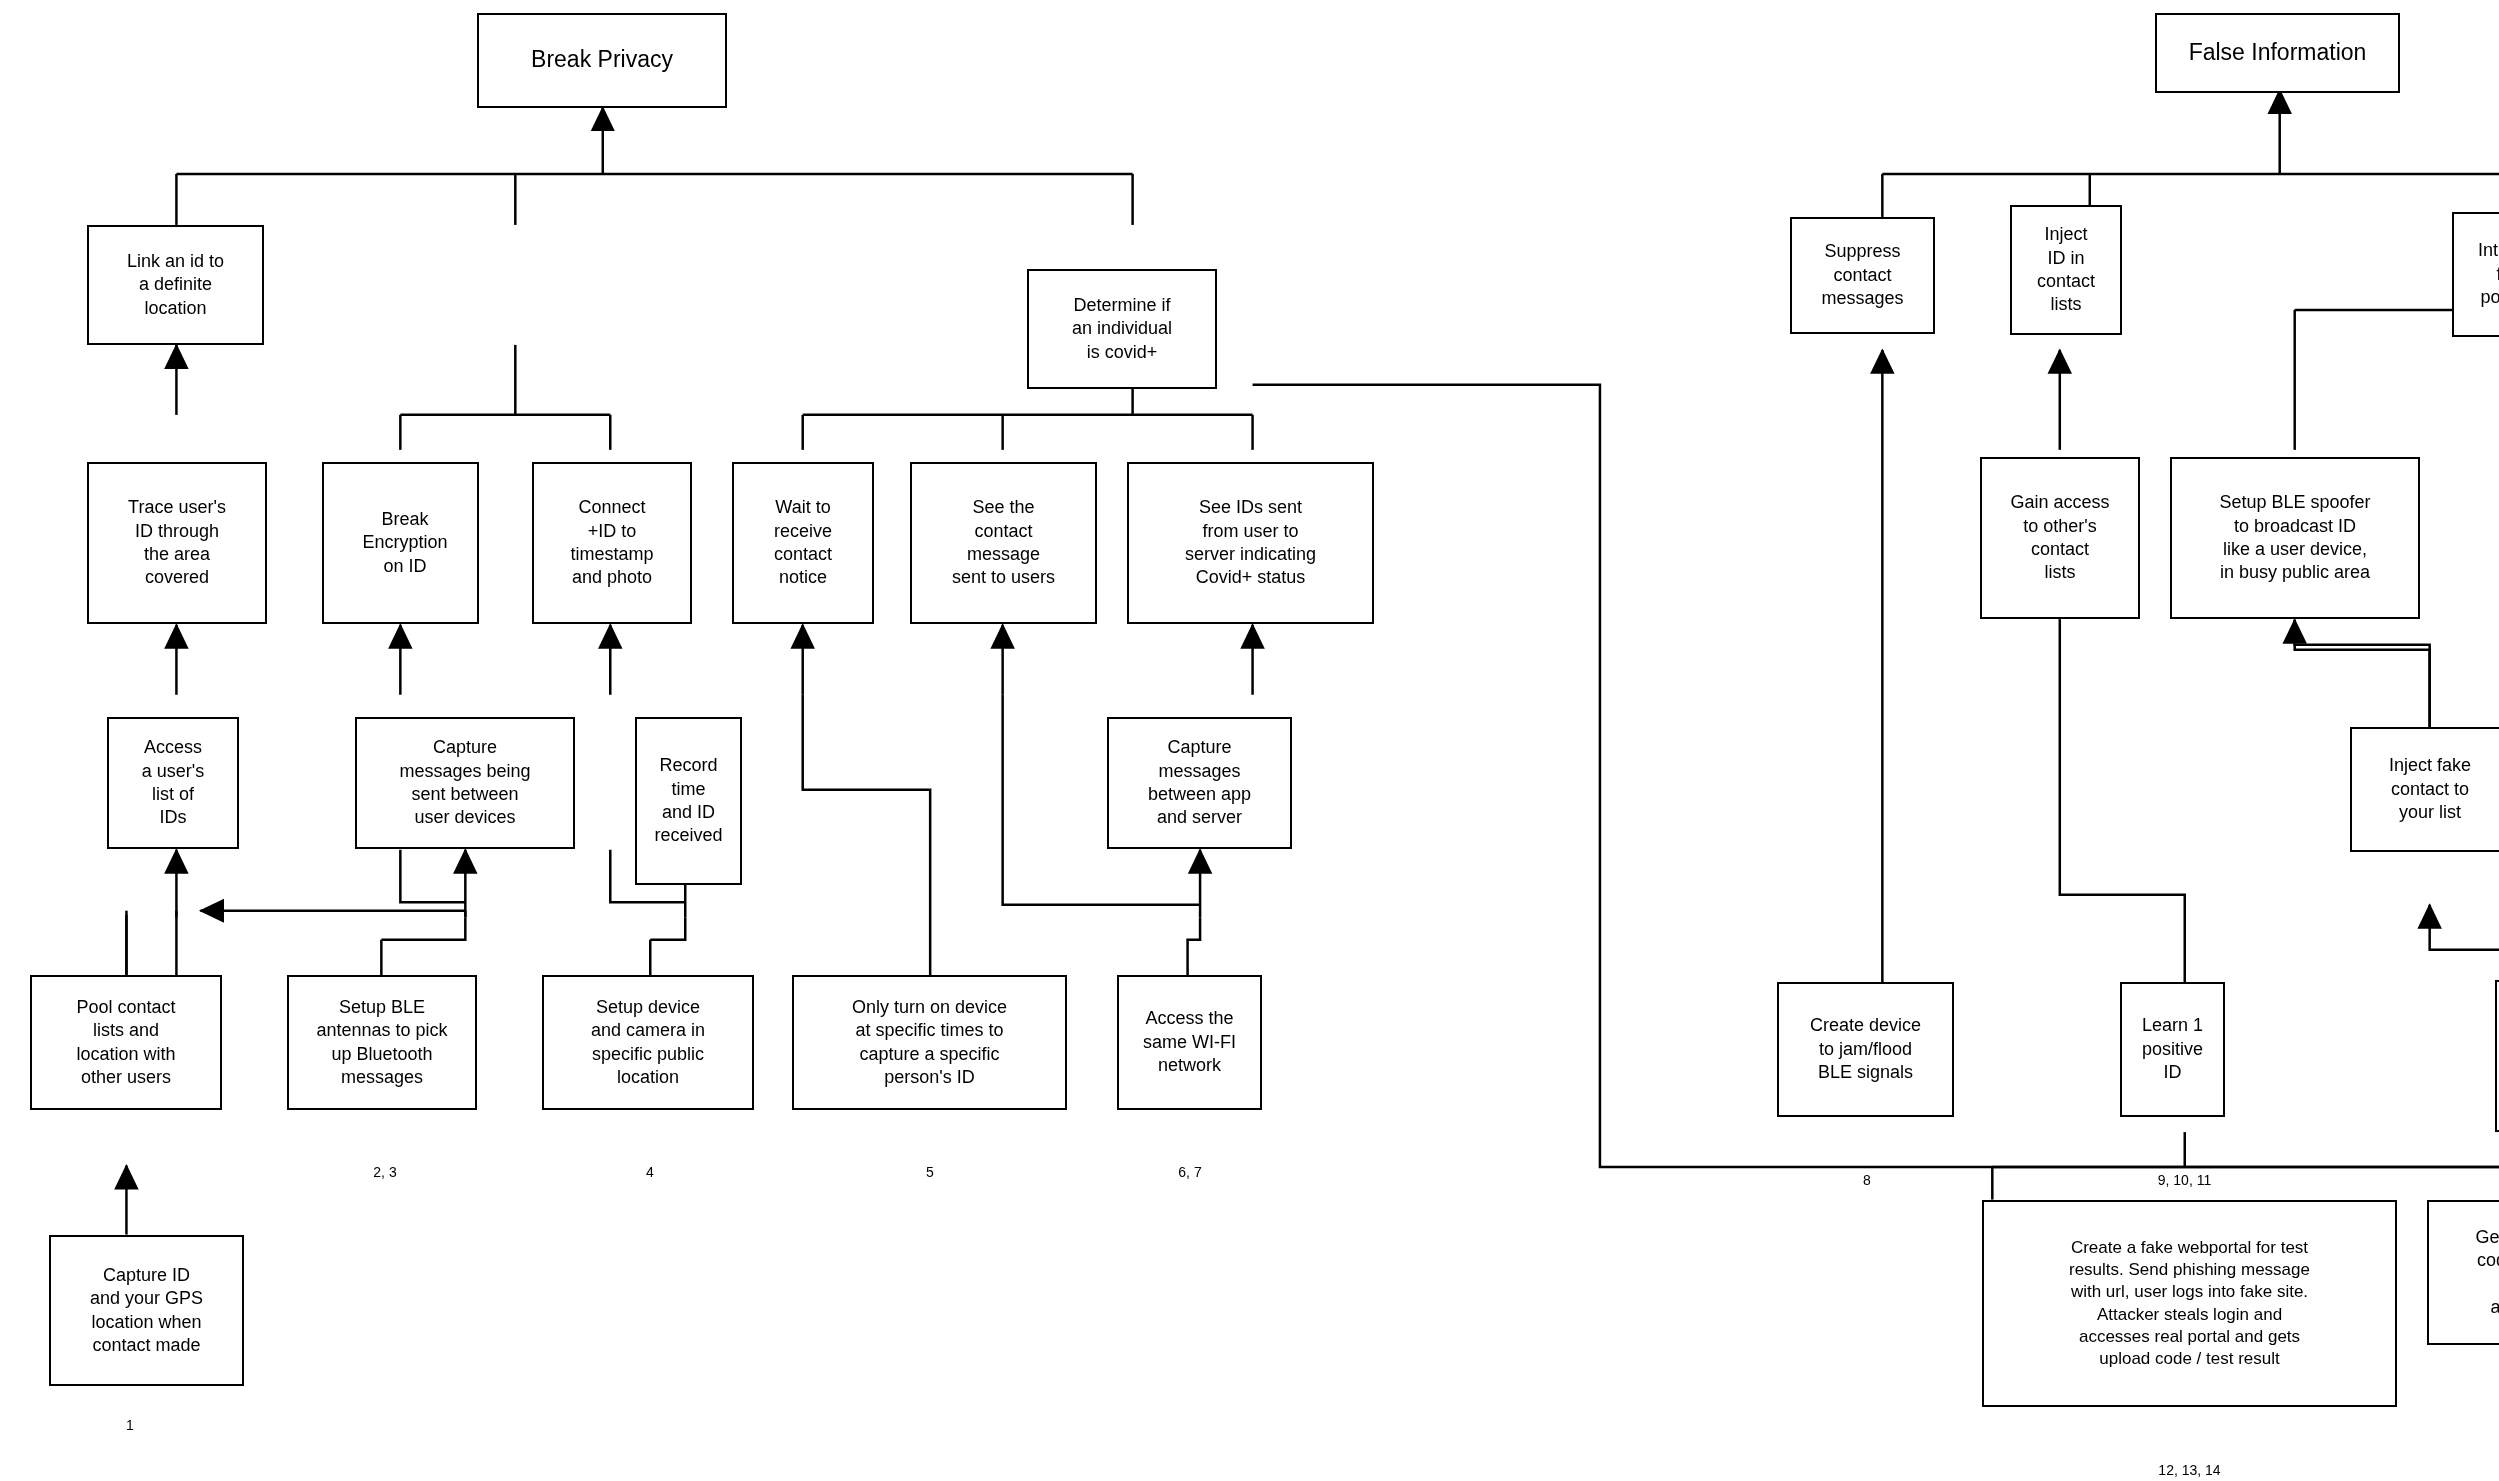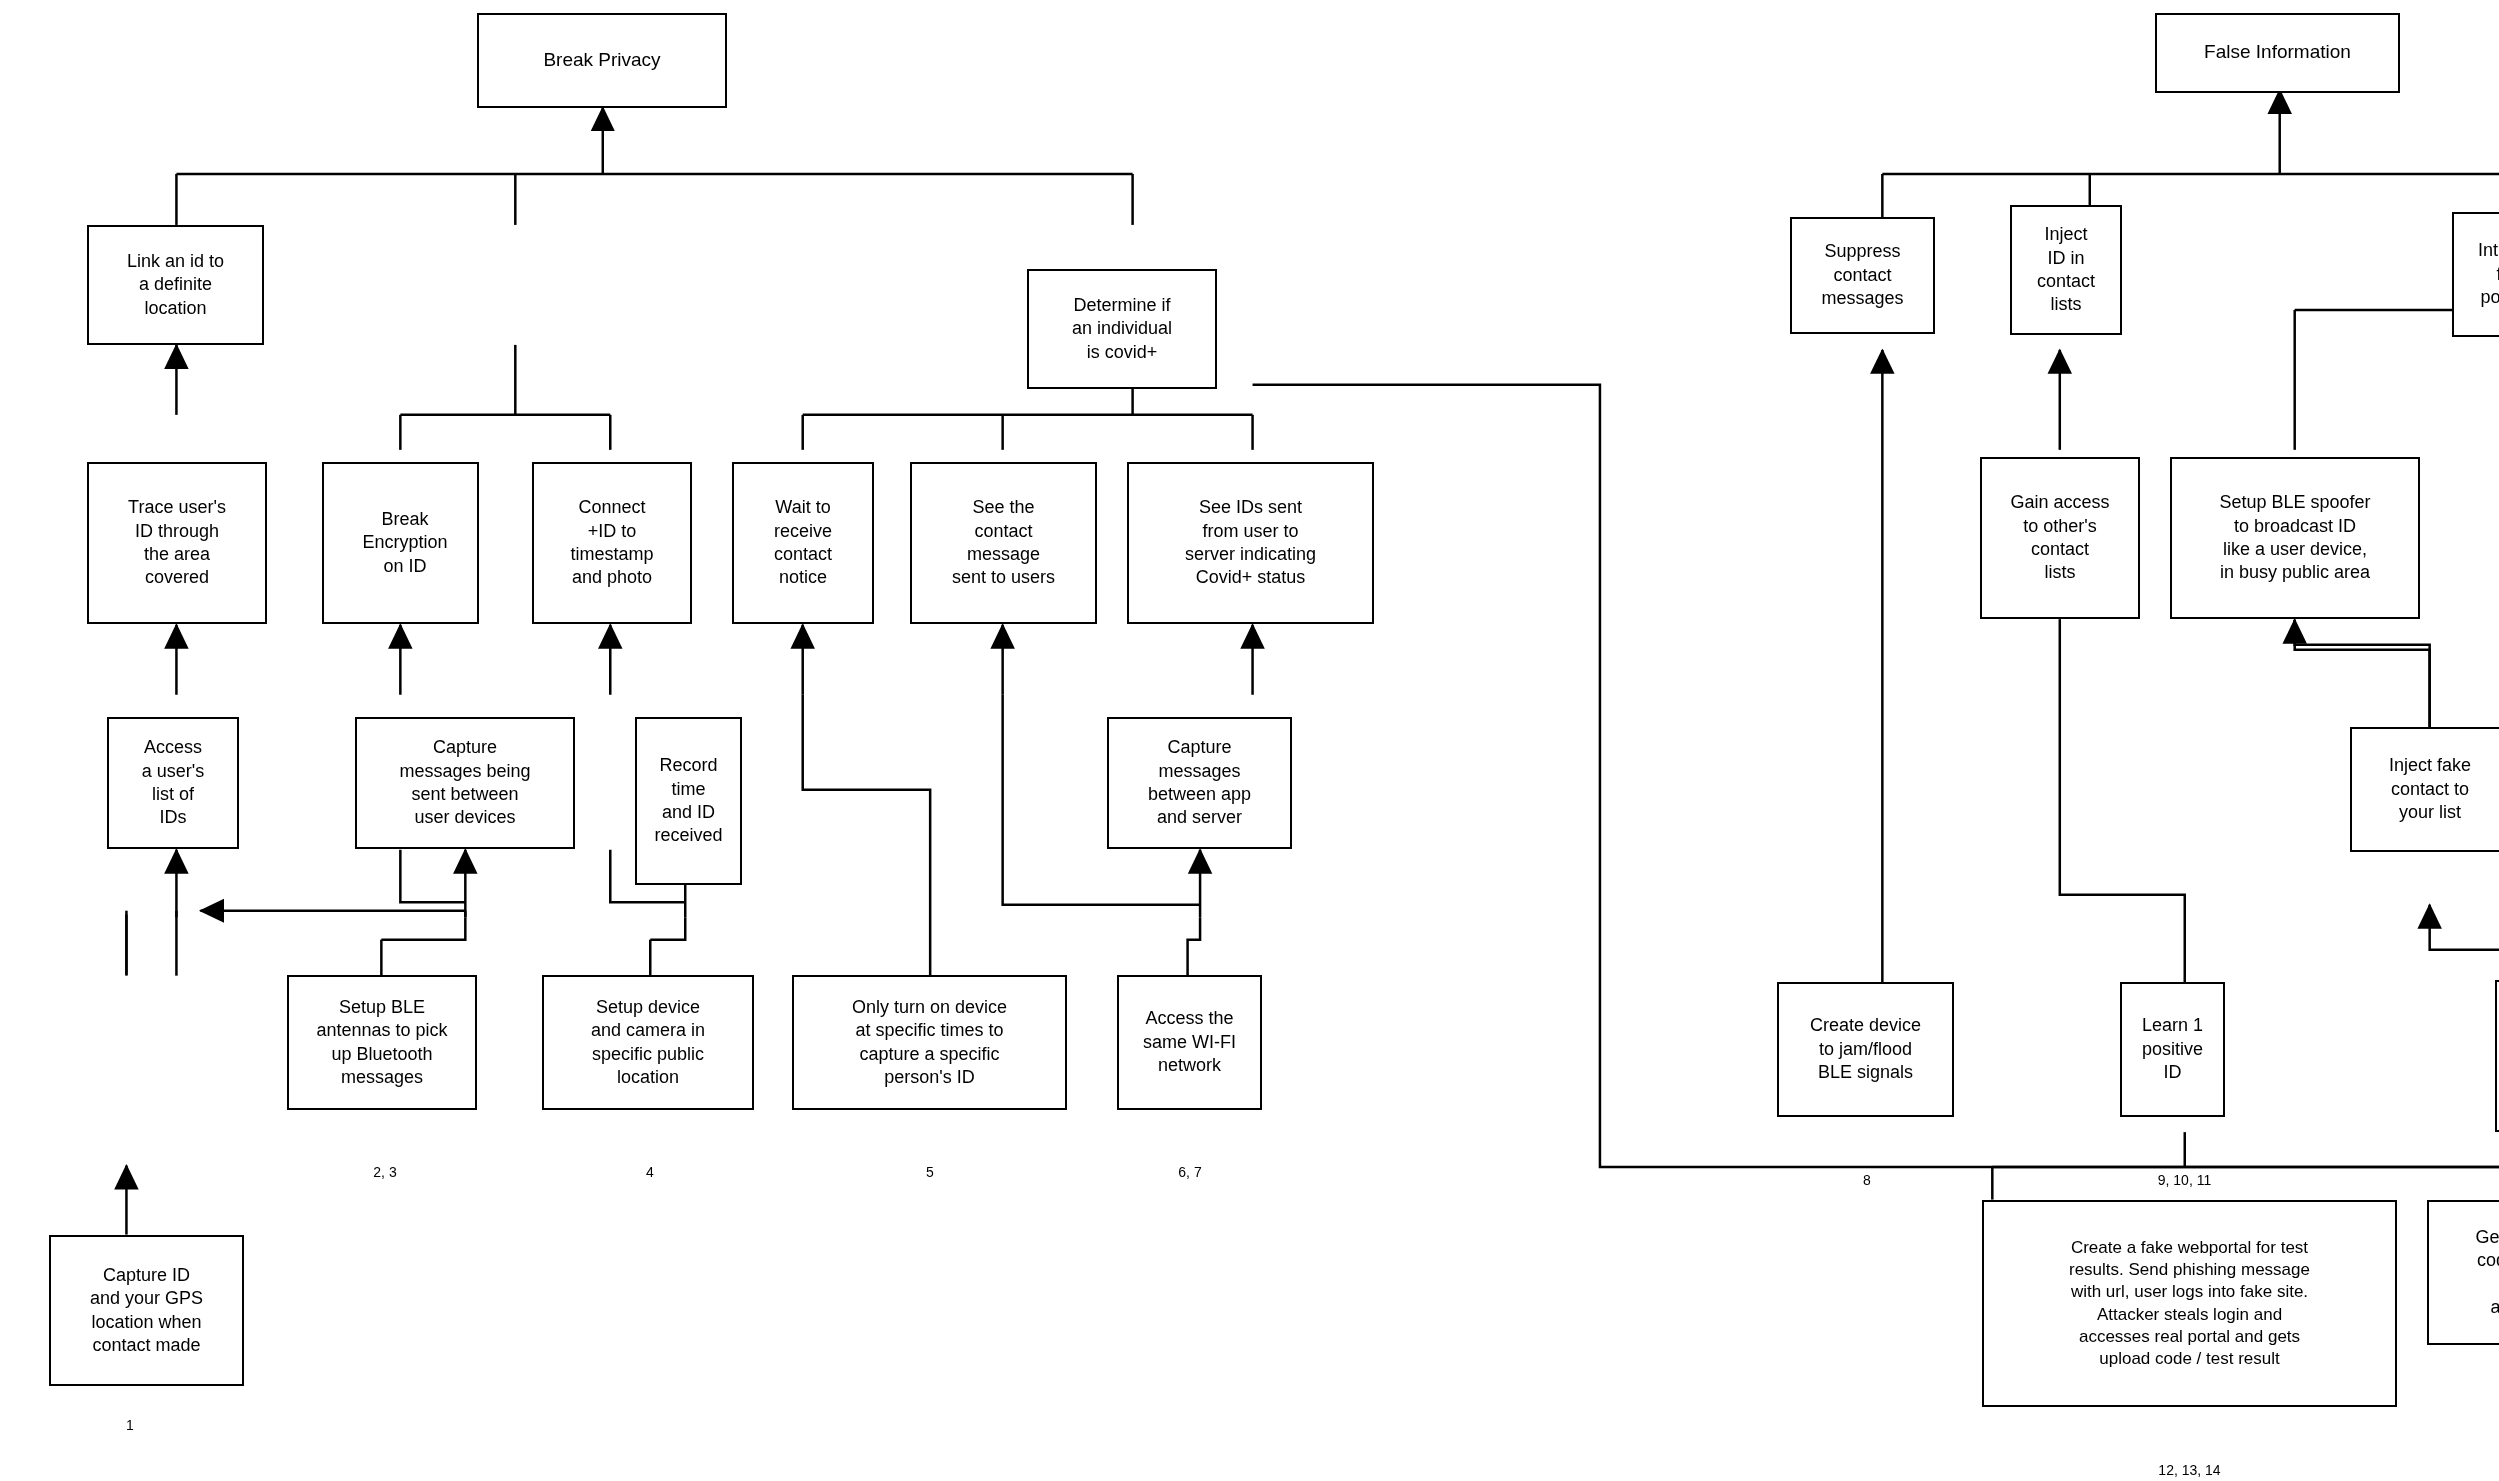--- a/index.html
+++ b/index.html
@@ -5,21 +5,21 @@
   html,body{margin:0;padding:0;background:#ffffff;}
   #stage{position:relative;width:2851px;height:1481px;background:#ffffff;
          font-family:"Liberation Sans", sans-serif;overflow:hidden;}
   svg#wires{position:absolute;left:0;top:0;width:2851px;height:1481px;pointer-events:none;}
   .node{position:absolute;box-sizing:border-box;border:2px solid #000000;background:#ffffff;
         display:flex;align-items:center;justify-content:center;text-align:center;
         color:#000000;line-height:1.30;padding:1px 3px;overflow:visible;z-index:3;}
   .node .txt{white-space:pre-line;display:block;width:100%;}
   .f34{font-size:17px;}
   .f36{font-size:18px;}
-  .f37{font-size:19px;}
+  .f37{font-size:23px;}
   .lbl{position:absolute;font-size:14px;color:#000000;text-align:center;z-index:3;margin-top:37px;}
 </style>
 </head>
 <body>
 
 <div id="stage">
 
   <svg id="wires" viewBox="0 0 5702 2963">
     <defs>
       <marker id="ah" markerWidth="11" markerHeight="11" refX="9.6" refY="5.5" orient="auto" markerUnits="strokeWidth">
@@ -233,20 +233,26 @@
 received</span>
   </div>
 
   <div class="node f36" style="left:1107px;top:717px;width:185px;height:132px;">
     <span class="txt">Capture
 messages
 between app
 and server</span>
   </div>
 
+  <div class="node f36" style="left:30px;top:975px;width:192px;height:135px;">
+    <span class="txt">Pool contact
+lists and
+location with
+other users</span>
+  </div>
 
   <div class="node f36" style="left:287px;top:975px;width:190px;height:135px;">
     <span class="txt">Setup BLE
 antennas to pick
 up Bluetooth
 messages</span>
   </div>
 
   <div class="node f36" style="left:542px;top:975px;width:212px;height:135px;">
     <span class="txt">Setup device

